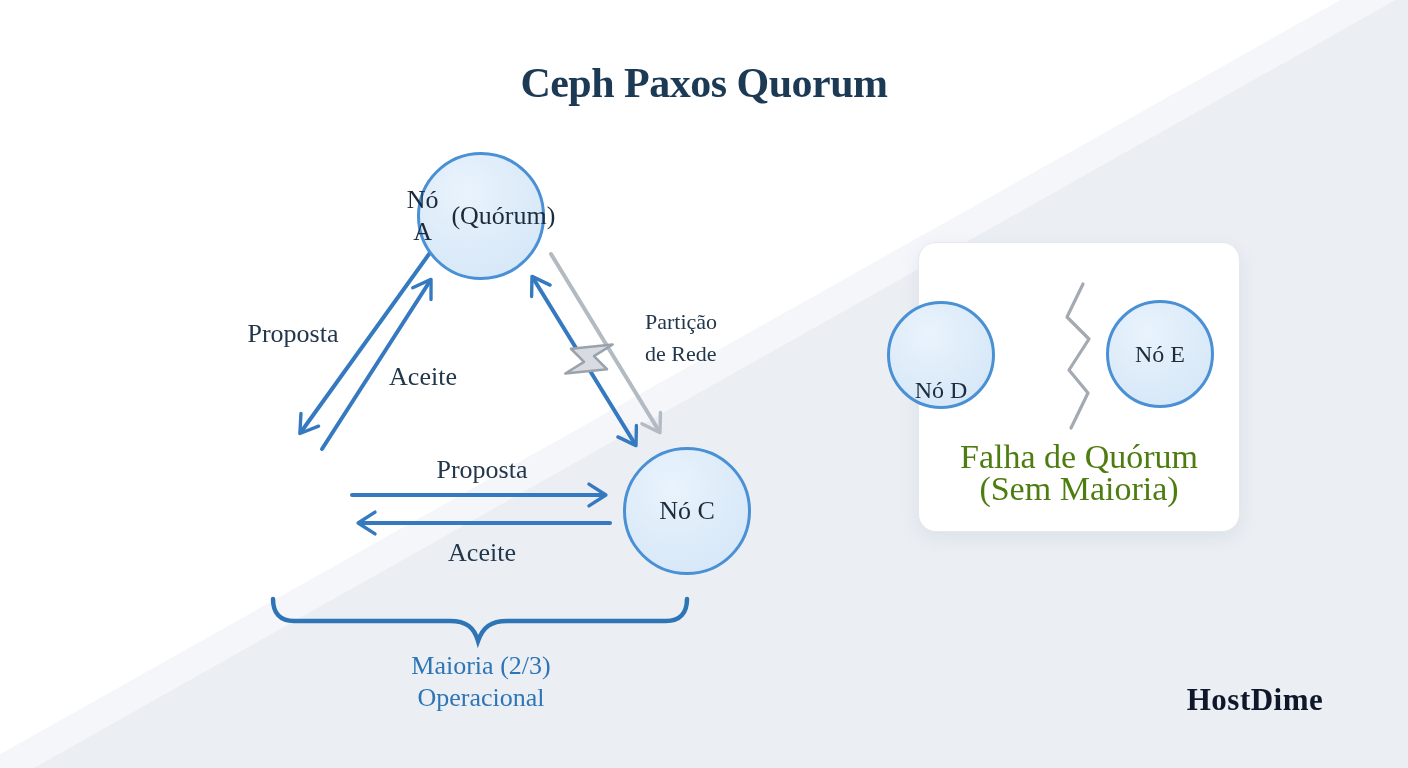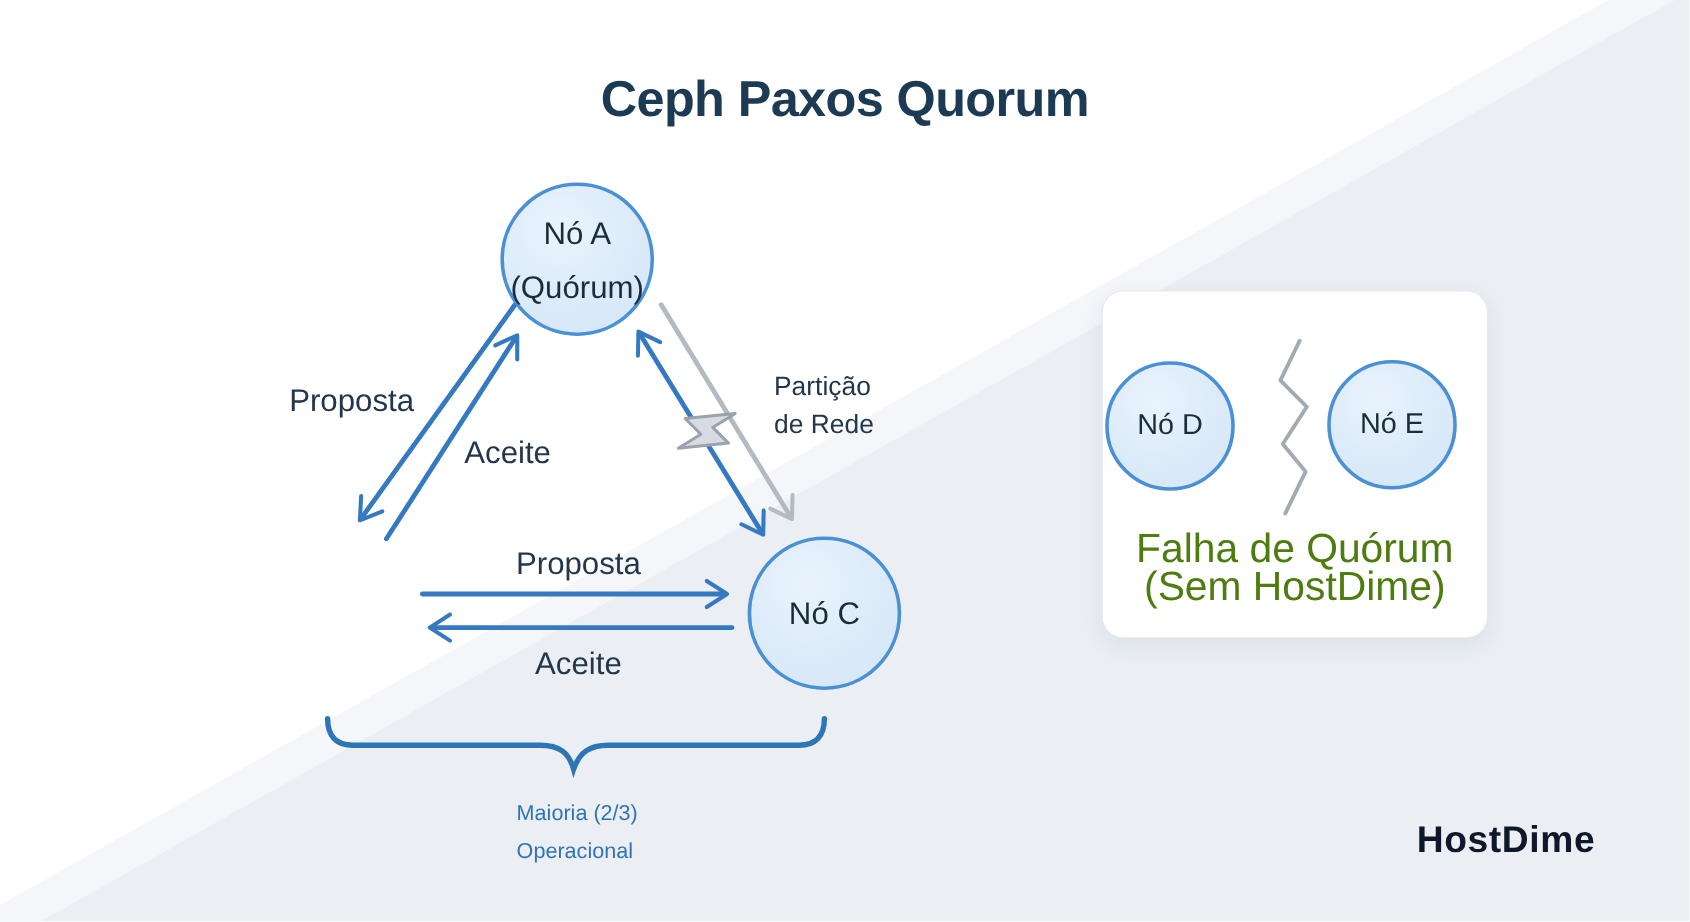--- a/index.html
+++ b/index.html
@@ -1,18 +1,18 @@
 <!DOCTYPE html>
 <html><head>
 <meta charset="utf-8">
 <style>
   * { margin: 0; padding: 0; box-sizing: border-box; }
   html, body { width: 1408px; height: 768px; overflow: hidden; }
   body { font-family: "Liberation Sans", sans-serif; background: #ffffff; }
-  #canvas { position: relative; width: 1408px; height: 768px; background: #ffffff; overflow: hidden; }
+  #canvas { position: relative; width: 1408px; height: 768px; background: #ffffff; overflow: hidden; font-family: Liberation Serif, serif; }
 
   .wedge-light {
     position: absolute; inset: 0; background: #f4f6fa;
     clip-path: polygon(95.2% 0%, 100% 0%, 100% 100%, 0% 100%, 0% 98.2%);
   }
   .wedge-main {
     position: absolute; inset: 0; background: #ebeff4;
     clip-path: polygon(99.1% 0%, 100% 0%, 100% 100%, 2.4% 100%);
   }
 
@@ -20,37 +20,37 @@
 
   .title {
     position: absolute; left: 704px; top: 83px; transform: translate(-50%, -50%);
     font-size: 42px; font-weight: 700; color: #1d3a55; letter-spacing: -0.5px; white-space: nowrap;
   }
 
   .node {
     position: absolute; border-radius: 50%;
     border: 3px solid #4a90d5;
     background: radial-gradient(circle at 38% 30%, #e9f3fc 0%, #dcebf9 55%, #d2e5f7 100%);
-    display: flex; flex-direction: column; align-items: center; justify-content: center;
+    display: flex; flex-direction: row; align-items: center; justify-content: center;
     color: #1d2c3c; font-size: 26px; font-weight: 500; text-align: center; line-height: 32px; gap: 13px;
   }
   .node.big { width: 128px; height: 128px; }
   .node.small { width: 108px; height: 108px; font-size: 24px; }
 
   .edge-label {
     position: absolute; transform: translate(-50%, -50%);
     font-size: 26px; font-weight: 500; color: #22374c; white-space: nowrap;
   }
   .partition-label {
     position: absolute; left: 645px; top: 306px;
     font-size: 22px; font-weight: 500; color: #22374c; line-height: 32px; text-align: left;
   }
   .majority-label {
     position: absolute; left: 481px; top: 682px; transform: translate(-50%, -50%);
-    font-size: 18px; font-weight: 500; color: #2e75b6; line-height: 32px; white-space: nowrap; margin-top: 11px;
+    font-size: 26px; font-weight: 500; color: #2e75b6; line-height: 32px; text-align: center; white-space: nowrap;
   }
   .failure-caption {
     position: absolute; left: 1079px; top: 473px; transform: translate(-50%, -50%);
     font-size: 34px; font-weight: 500; color: #4d7c0f; line-height: 32px; text-align: center; white-space: nowrap;
   }
 
   .failure-panel {
     position: absolute; left: 918px; top: 242px; width: 322px; height: 290px;
     background: #ffffff; border: 1px solid #e5e9ef; border-radius: 18px;
     box-shadow: 0 6px 18px rgba(150, 160, 180, 0.18);
@@ -115,27 +115,27 @@
   <div class="partition-label">
     <div>Partição</div>
     <div>de Rede</div>
   </div>
 
   <div class="majority-label">
     <div>Maioria (2/3)</div>
     <div>Operacional</div>
   </div>
 
-  <div class="node small" style="left:921px; top:301px;">
+  <div class="node small" style="left:887px; top:301px;align-items:flex-end;">
     <div>Nó D</div>
   </div>
   <div class="node small" style="left:1106px; top:300px;">
     <div>Nó E</div>
   </div>
 
   <div class="failure-caption">
     <div>Falha de Quórum</div>
-    <div>(Sem HostDime)</div>
+    <div>(Sem Maioria)</div>
   </div>
 
   <div class="watermark">HostDime</div>
 
 </div>
 
 </body></html>

